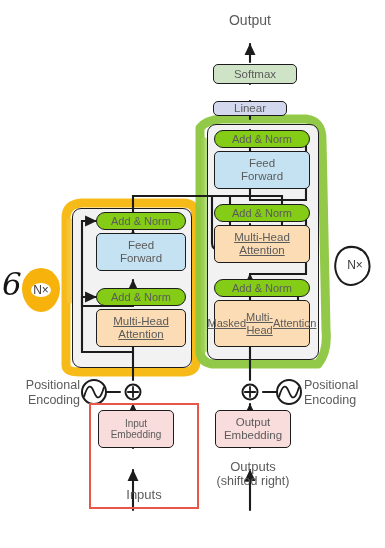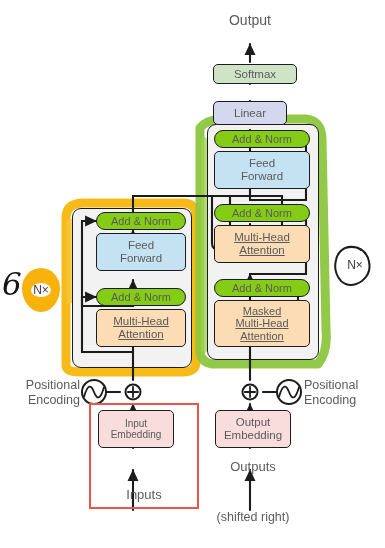--- a/index.html
+++ b/index.html
@@ -134,21 +134,21 @@
     </g>
 
     <rect x="90" y="404" width="108" height="104" fill="none" stroke="#e8574a" stroke-width="2"></rect>
 
     <path d="M345 248 Q362 244 368 258 Q373 272 362 281 Q350 289 341 281 Q333 272 336 260 Q338 250 348 247 Q356 246 361 250" fill="none" stroke="#1c1c1c" stroke-width="2" stroke-linecap="round"></path>
   </svg>
 
   <div class="node c-green" style="left:213px;top:64px;width:84px;height:20px;font-size:11.5px;">
     <span>Softmax</span>
   </div>
-  <div class="node c-lav" style="left:213px;top:101px;width:74px;height:24px;font-size:11.5px;">
+  <div class="node c-lav" style="left:213px;top:101px;width:74px;height:15px;font-size:11.5px;">
     <span>Linear</span>
   </div>
 
   <div class="node c-yellow" style="left:214px;top:130px;width:96px;height:18px;font-size:11px;">
     <span>Add &amp; Norm</span>
   </div>
   <div class="node c-blue" style="left:214px;top:151px;width:96px;height:38px;font-size:11.5px;flex-direction:column;">
     <span>Feed</span>
     <span>Forward</span>
   </div>
@@ -157,21 +157,21 @@
     <span>Add &amp; Norm</span>
   </div>
   <div class="node c-orange" style="left:214px;top:225px;width:96px;height:38px;font-size:11.5px;flex-direction:column;">
     <span>Multi-Head</span>
     <span>Attention</span>
   </div>
 
   <div class="node c-yellow" style="left:214px;top:279px;width:96px;height:18px;font-size:11px;">
     <span>Add &amp; Norm</span>
   </div>
-  <div class="node c-orange" style="left:214px;top:300px;width:96px;height:47px;font-size:11px;flex-direction:column;">
+  <div class="node c-orange" style="left:214px;top:300px;width:96px;height:47px;font-size:11px;flex-direction:row;">
     <span>Masked</span>
     <span>Multi-Head</span>
     <span>Attention</span>
   </div>
 
   <div class="node c-yellow" style="left:96px;top:212px;width:90px;height:18px;font-size:11px;">
     <span>Add &amp; Norm</span>
   </div>
   <div class="node c-blue" style="left:96px;top:233px;width:90px;height:38px;font-size:11.5px;flex-direction:column;">
     <span>Feed</span>
@@ -208,21 +208,21 @@
     <div>Positional</div>
     <div>Encoding</div>
   </div>
 
   <div class="lbl" style="left:94px;top:487px;width:100px;font-size:13px;">
     <div>Inputs</div>
   </div>
 
   <div class="lbl" style="left:198px;top:459px;width:110px;font-size:13px;">
     <div>Outputs</div>
-    <div style="font-size:12.5px;margin-top:36px;">(shifted right)</div>
+    <div style="font-size:12.5px;">(shifted right)</div>
   </div>
 
   <div class="nbadge" style="left:22px;top:268px;width:38px;height:44px;background:#f7b20b;
               border-radius:50% 50% 50% 50%/46% 46% 54% 54%;font-size:12px;">
     <span style="background:#ffffff;padding:0 2px;border-radius:50%;">N×</span>
   </div>
   <div class="hand6" style="left:2px;top:266px;">6</div>
 
   <div class="nbadge" style="left:340px;top:250px;width:30px;height:30px;font-size:12px;">
     <span>N×</span>

